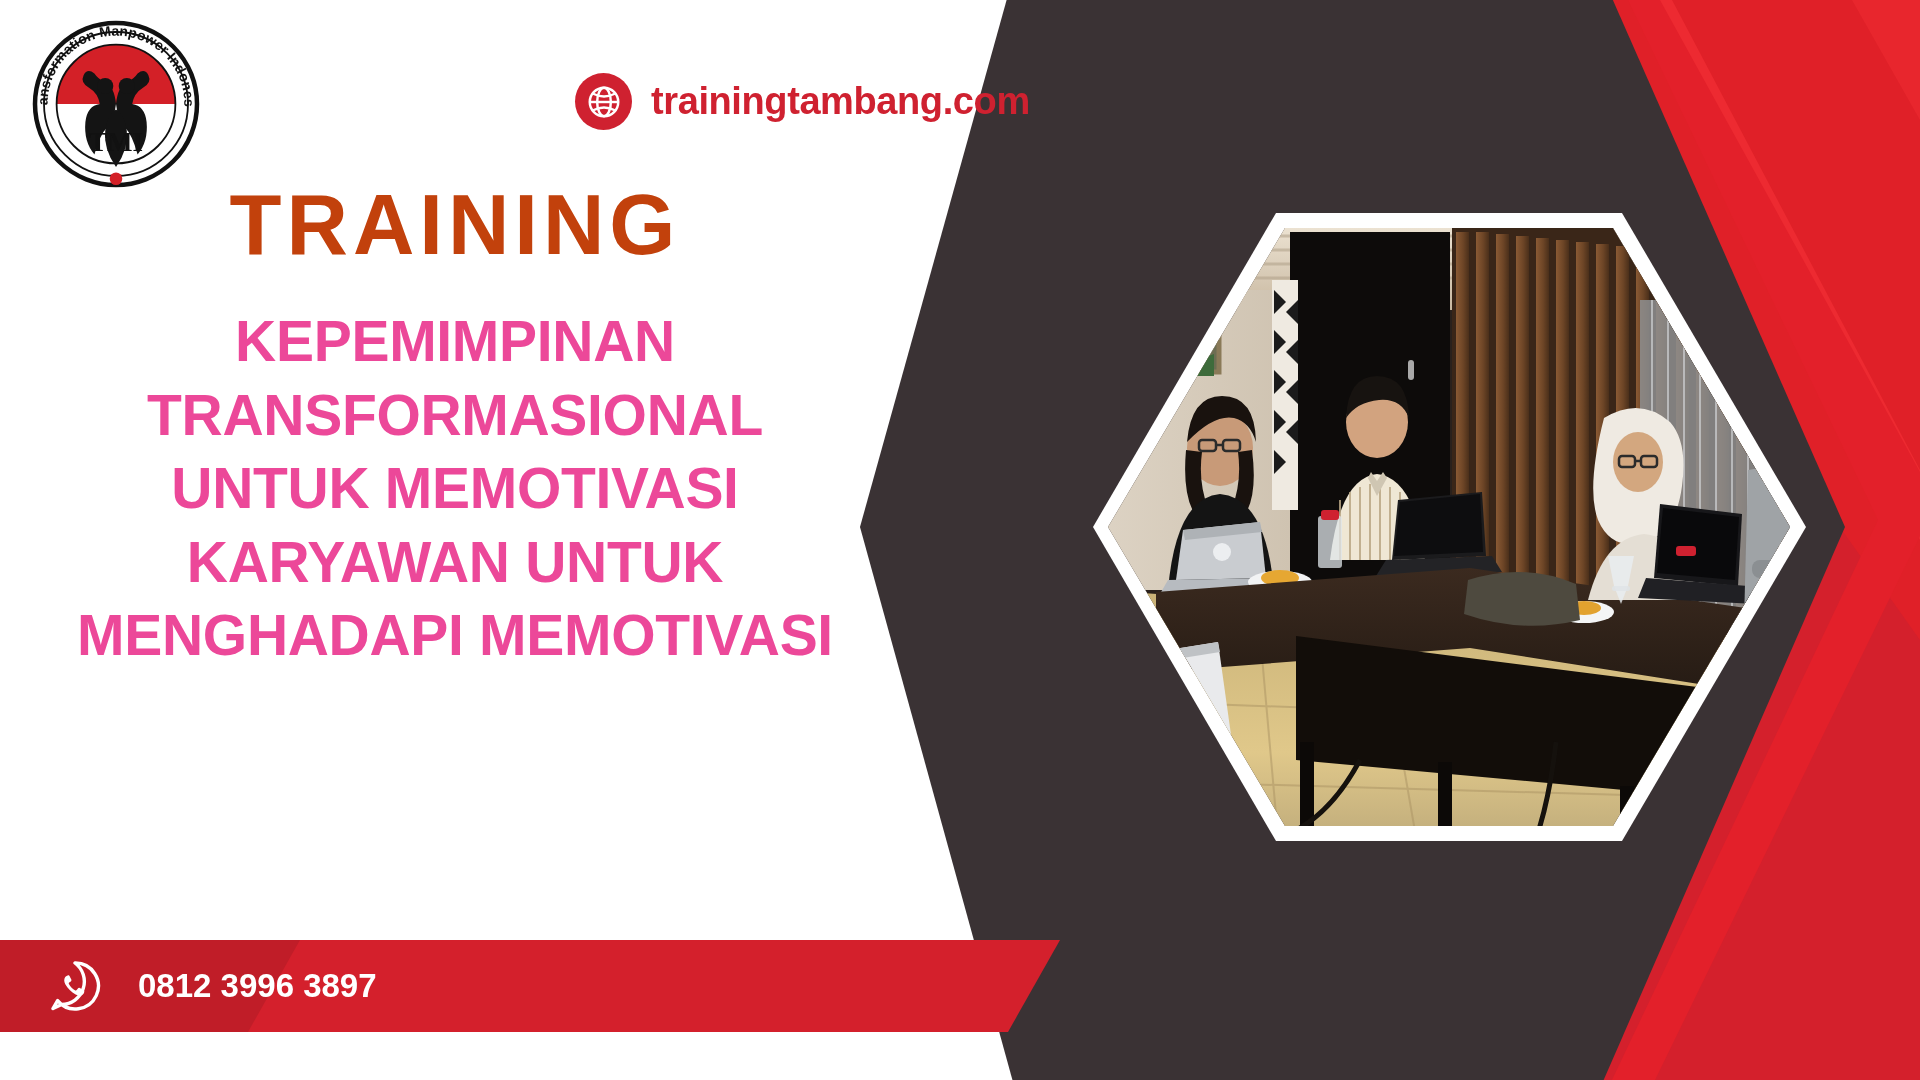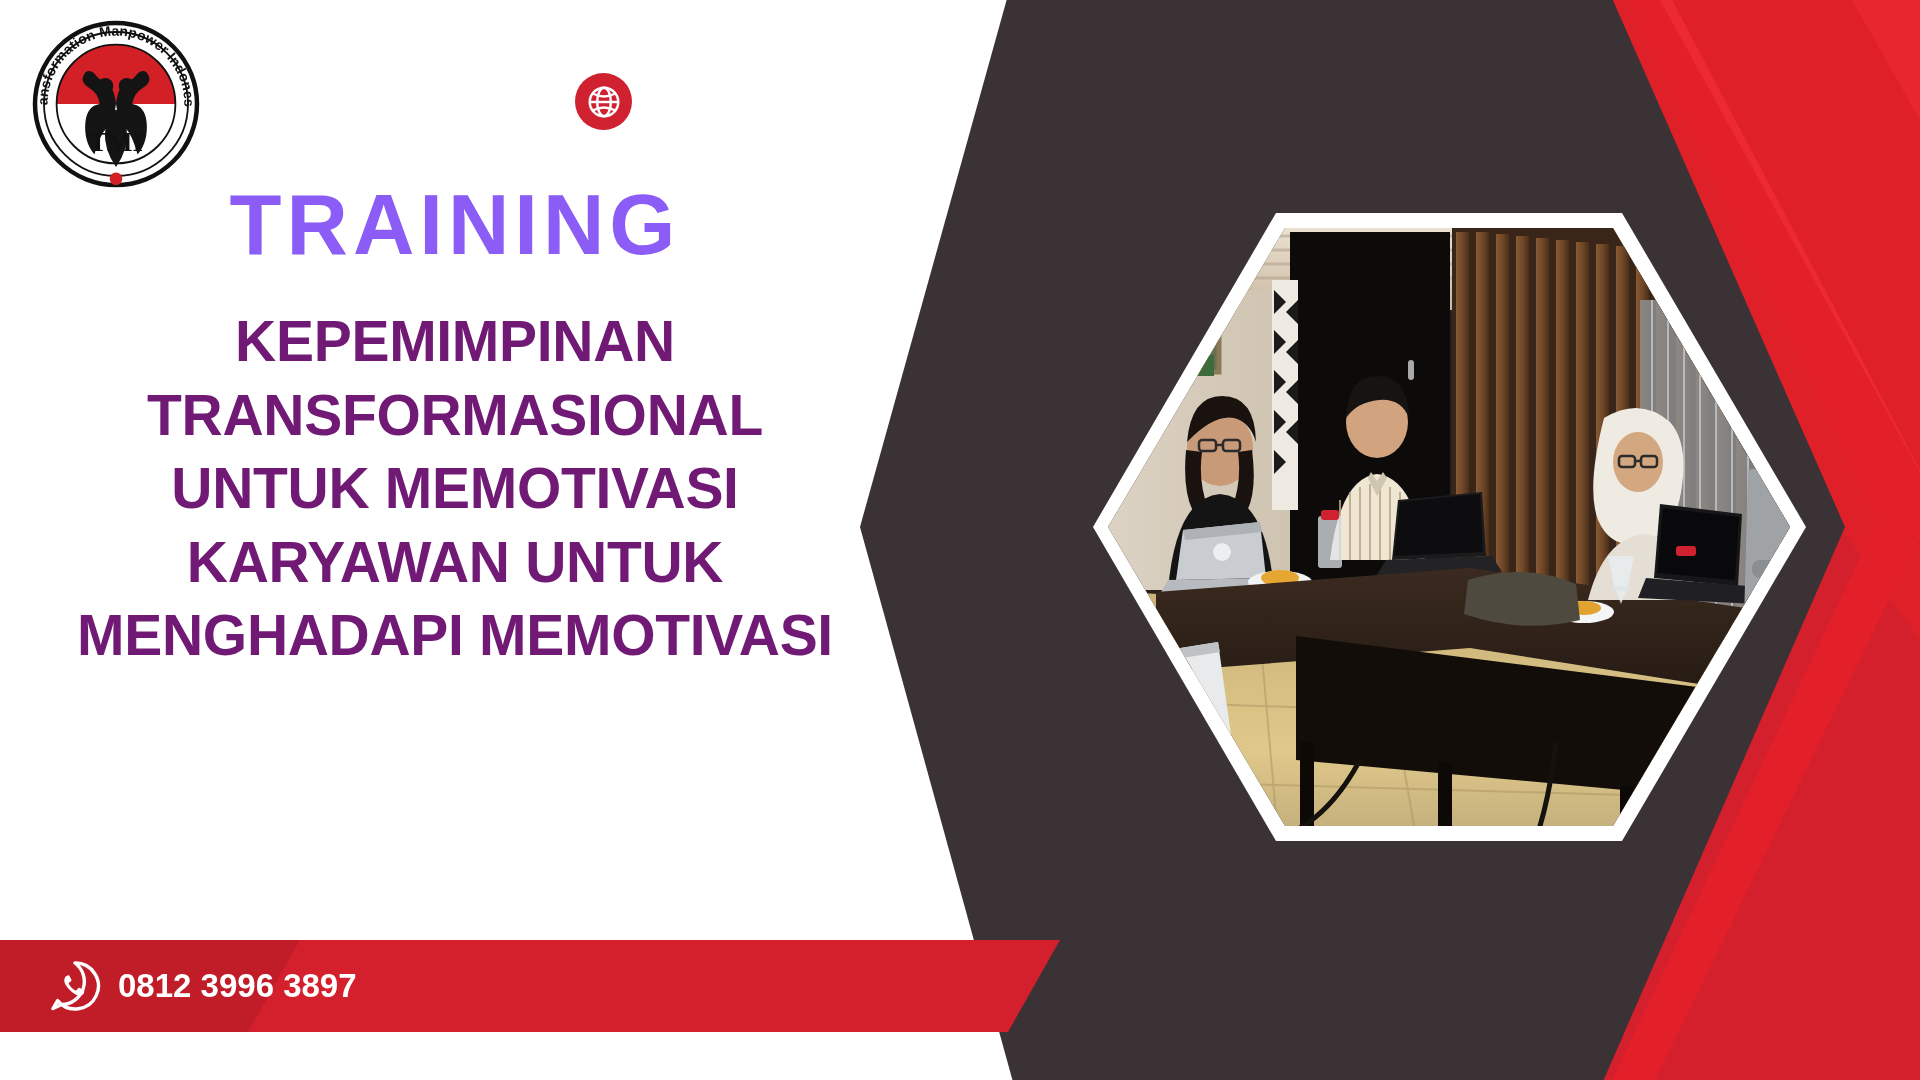--- a/index.html
+++ b/index.html
@@ -42,44 +42,44 @@
     font-size:38px; font-weight:bold; color:#cf2130;
     letter-spacing:-0.4px; white-space:nowrap;
   }
 
   
   .title-block {
     position:absolute; left:40px; top:180px;
     width:830px; z-index:6; text-align:center;
   }
   .eyebrow {
-    font-size:85px; font-weight:bold; color:#8b5cf6;
+    font-size:85px; font-weight:bold; color:#c2410c;
     letter-spacing:5px; line-height:1.05;
     margin-bottom:36px;
   }
   .headline {
-    font-size:57px; font-weight:bold; color:#701a75;
+    font-size:57px; font-weight:bold; color:#ec4899;
     line-height:1.29; letter-spacing:-0.3px;
   }
   .headline .hl-line { display:block; white-space:nowrap; }
 
   
   .footer {
     position:absolute; left:0; top:940px;
     width:1060px; height:92px; z-index:7;
   }
   .footer-shape { position:absolute; inset:0; }
   .footer-shape svg { display:block; width:1060px; height:92px; }
   .footer-items {
     position:absolute; inset:0;
     display:flex; align-items:center; gap:56px;
     padding-left:48px; z-index:2;
   }
   .contact {
-    display:flex; align-items:center; gap:16px;
+    display:flex; align-items:center; gap:36px;
     white-space:nowrap;
   }
   .contact-icon {
     width:54px; height:54px; flex:0 0 auto;
     display:flex; align-items:center; justify-content:center;
   }
   .contact-icon svg { display:block; }
   .contact-text {
     font-size:33px; font-weight:bold; color:#ffffff;
     letter-spacing:0px;
@@ -346,20 +346,21 @@
   <div class="site-row">
     <span class="site-globe">
       <svg viewBox="0 0 40 40" xmlns="http://www.w3.org/2000/svg">
         <circle cx="20" cy="20" r="15" fill="none" stroke="#ffffff" stroke-width="2.6"></circle>
         <ellipse cx="20" cy="20" rx="7.2" ry="15" fill="none" stroke="#ffffff" stroke-width="2.6"></ellipse>
         <line x1="5" y1="20" x2="35" y2="20" stroke="#ffffff" stroke-width="2.6"></line>
         <path d="M8.6 11.4 Q20 17 31.4 11.4" fill="none" stroke="#ffffff" stroke-width="2.4"></path>
         <path d="M8.6 28.6 Q20 23 31.4 28.6" fill="none" stroke="#ffffff" stroke-width="2.4"></path>
       </svg>
     </span>
+    <span class="site-url">trainingtambang.com</span>
   </div>
 
   <div class="title-block">
     <div class="eyebrow">TRAINING</div>
     <div class="headline">
       <span class="hl-line">KEPEMIMPINAN</span>
       <span class="hl-line">TRANSFORMASIONAL</span>
       <span class="hl-line">UNTUK MEMOTIVASI</span>
       <span class="hl-line">KARYAWAN UNTUK</span>
       <span class="hl-line">MENGHADAPI MEMOTIVASI</span>

